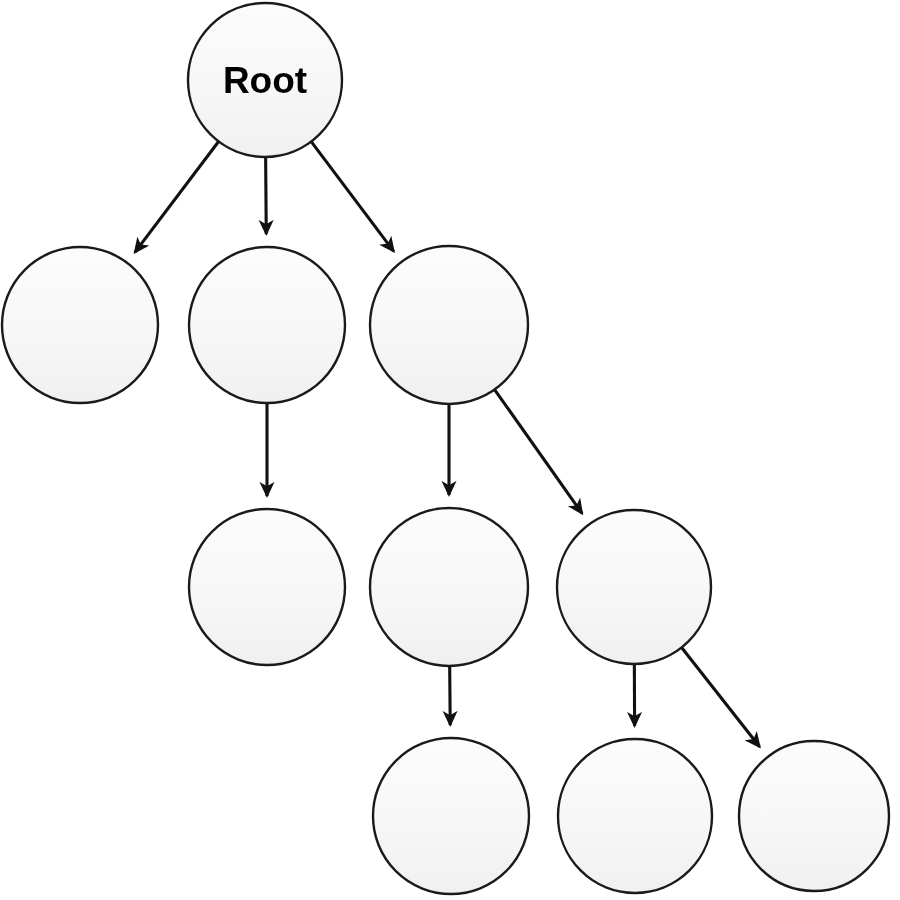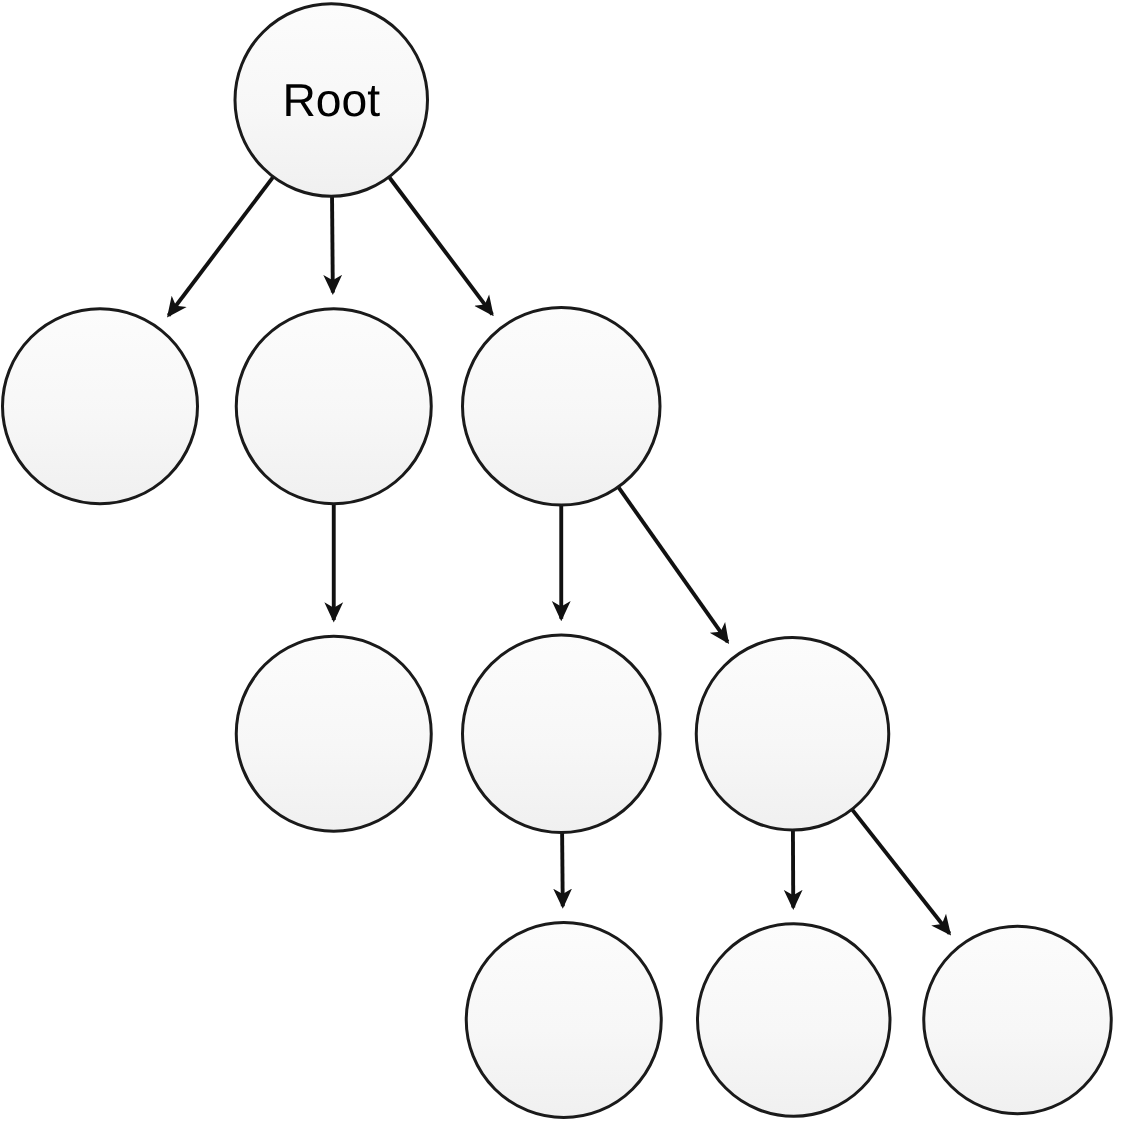--- a/index.html
+++ b/index.html
@@ -12,20 +12,21 @@
     width: 900px;
     height: 900px;
     overflow: hidden;
     font-family: "Liberation Sans", sans-serif;
   }
   #diagram-root {
     position: relative;
     width: 900px;
     height: 881px;
     background: #ffffff;
+    font-weight: bold;
   }
   #tree-svg {
     position: absolute;
     top: 0;
     left: 0;
     width: 900px;
     height: 900px;
     display: block;
   }
   .node-circle {

